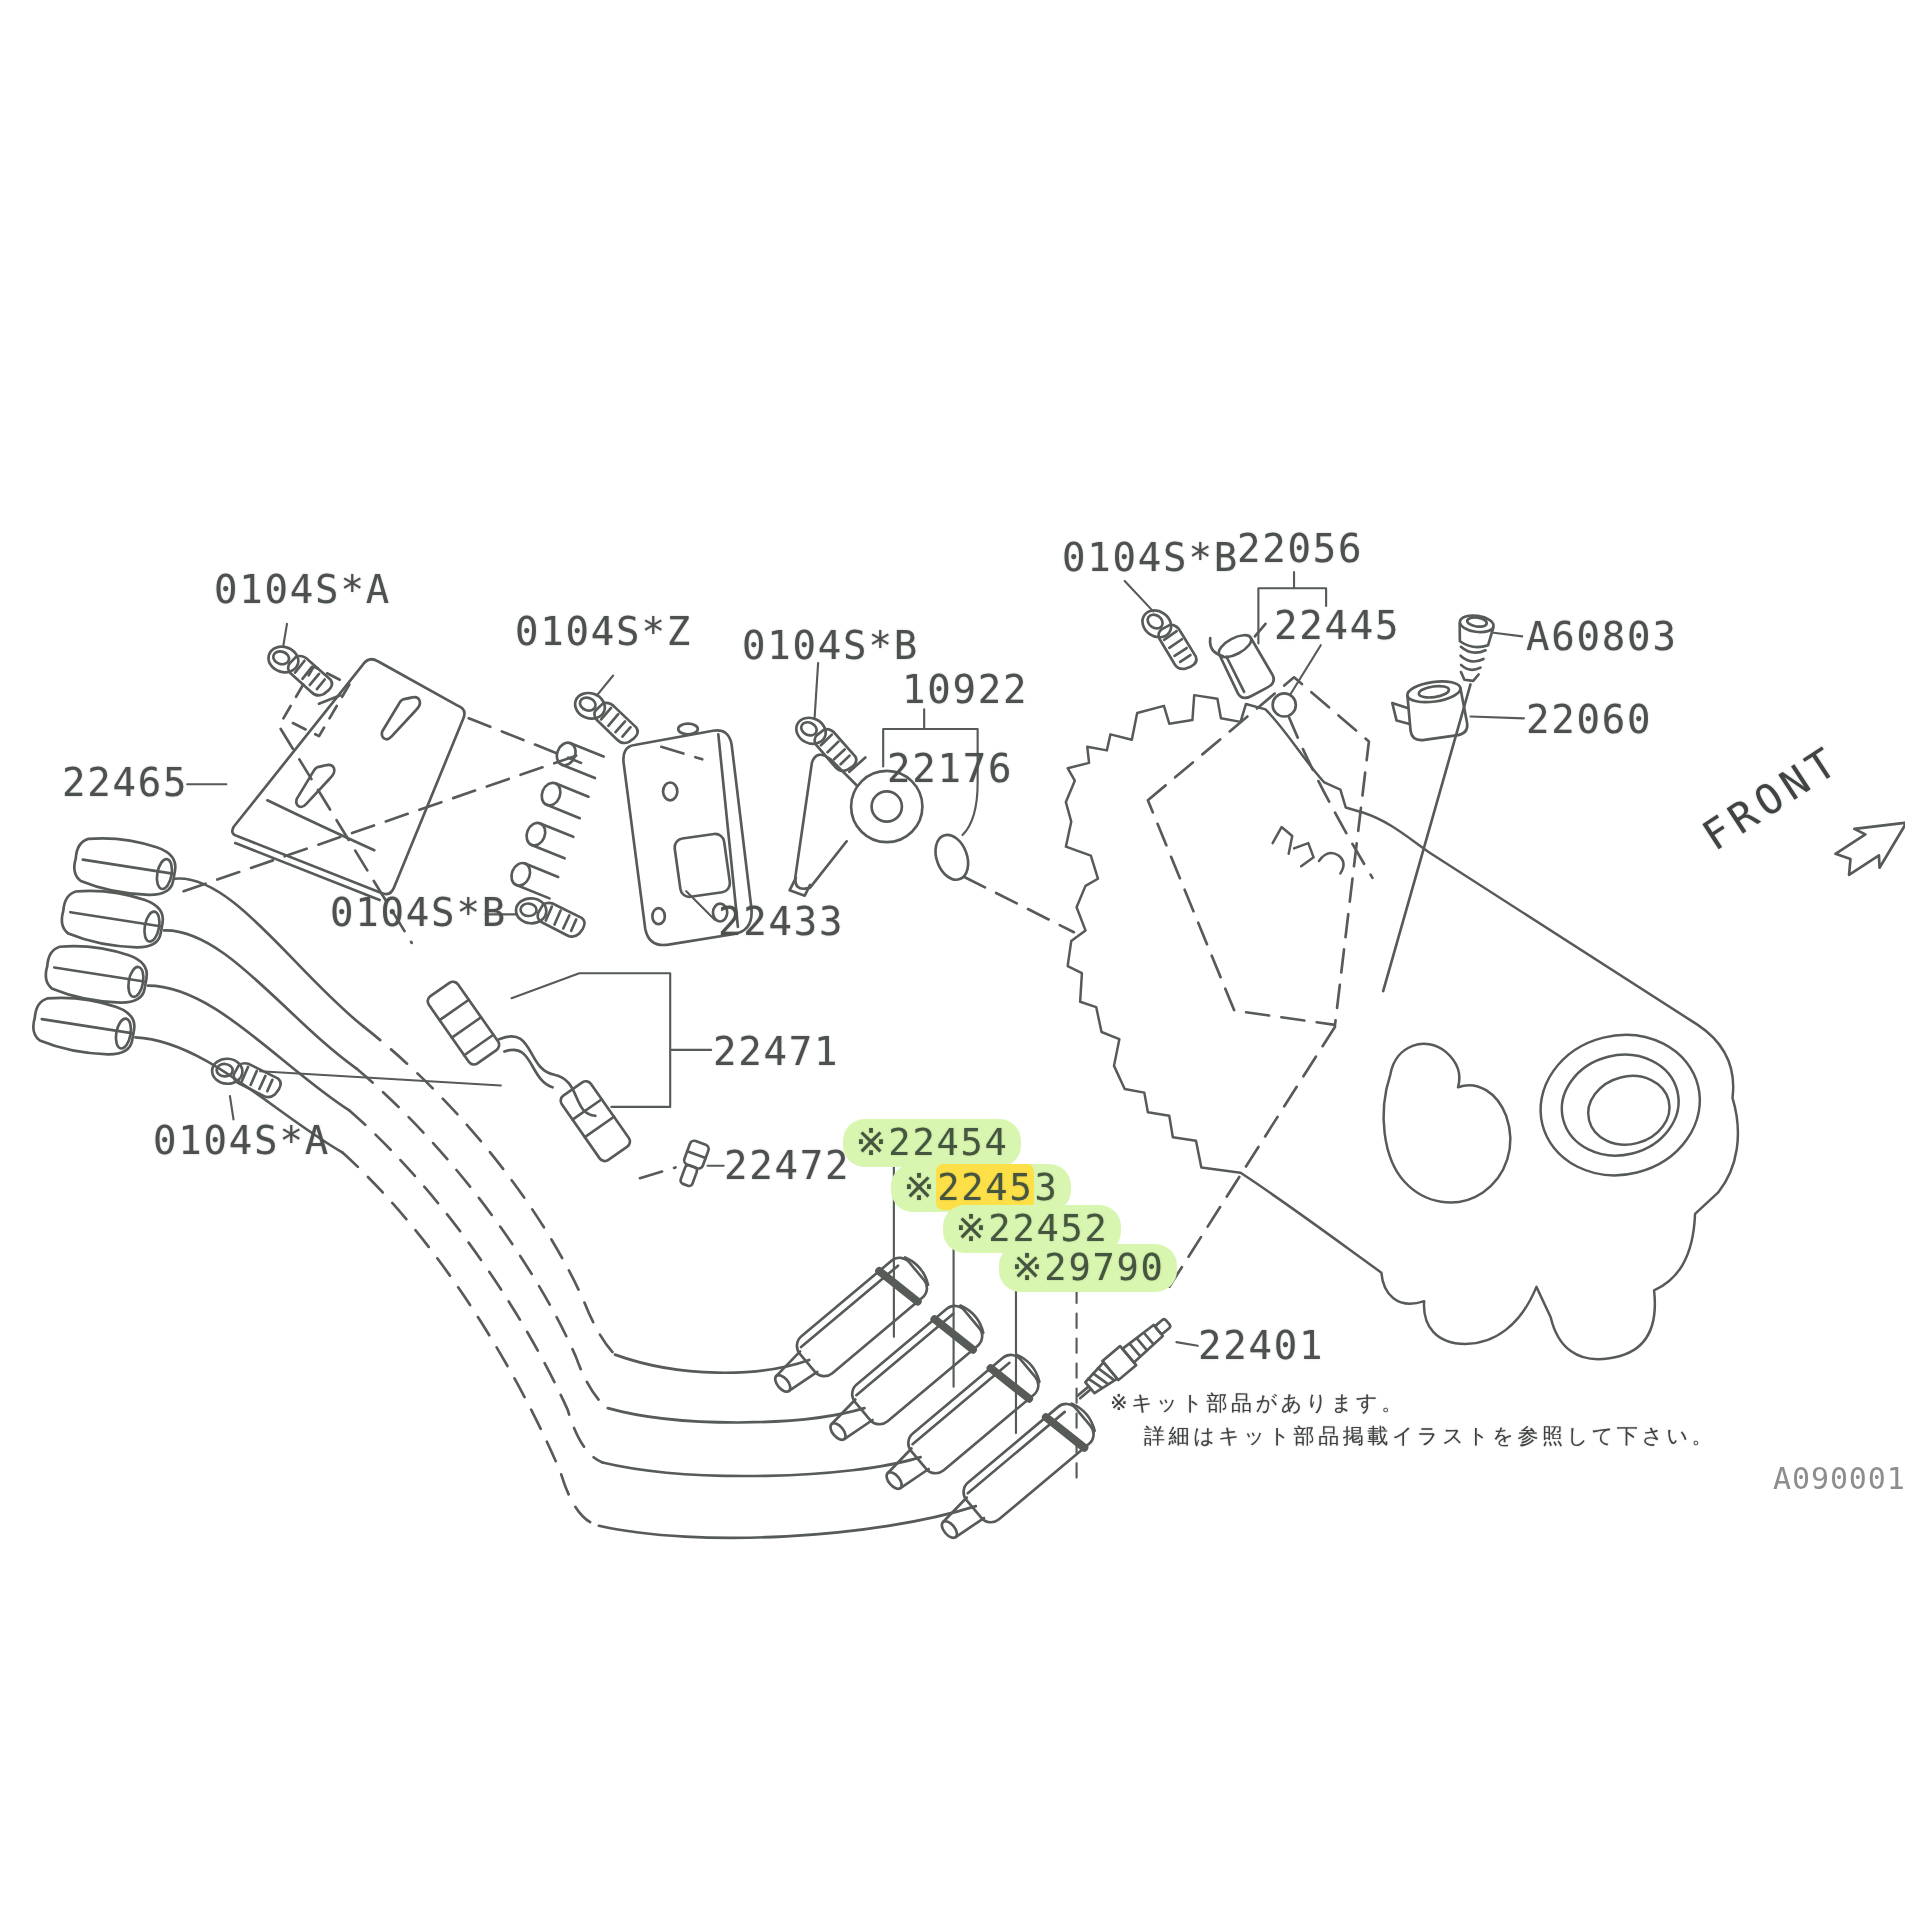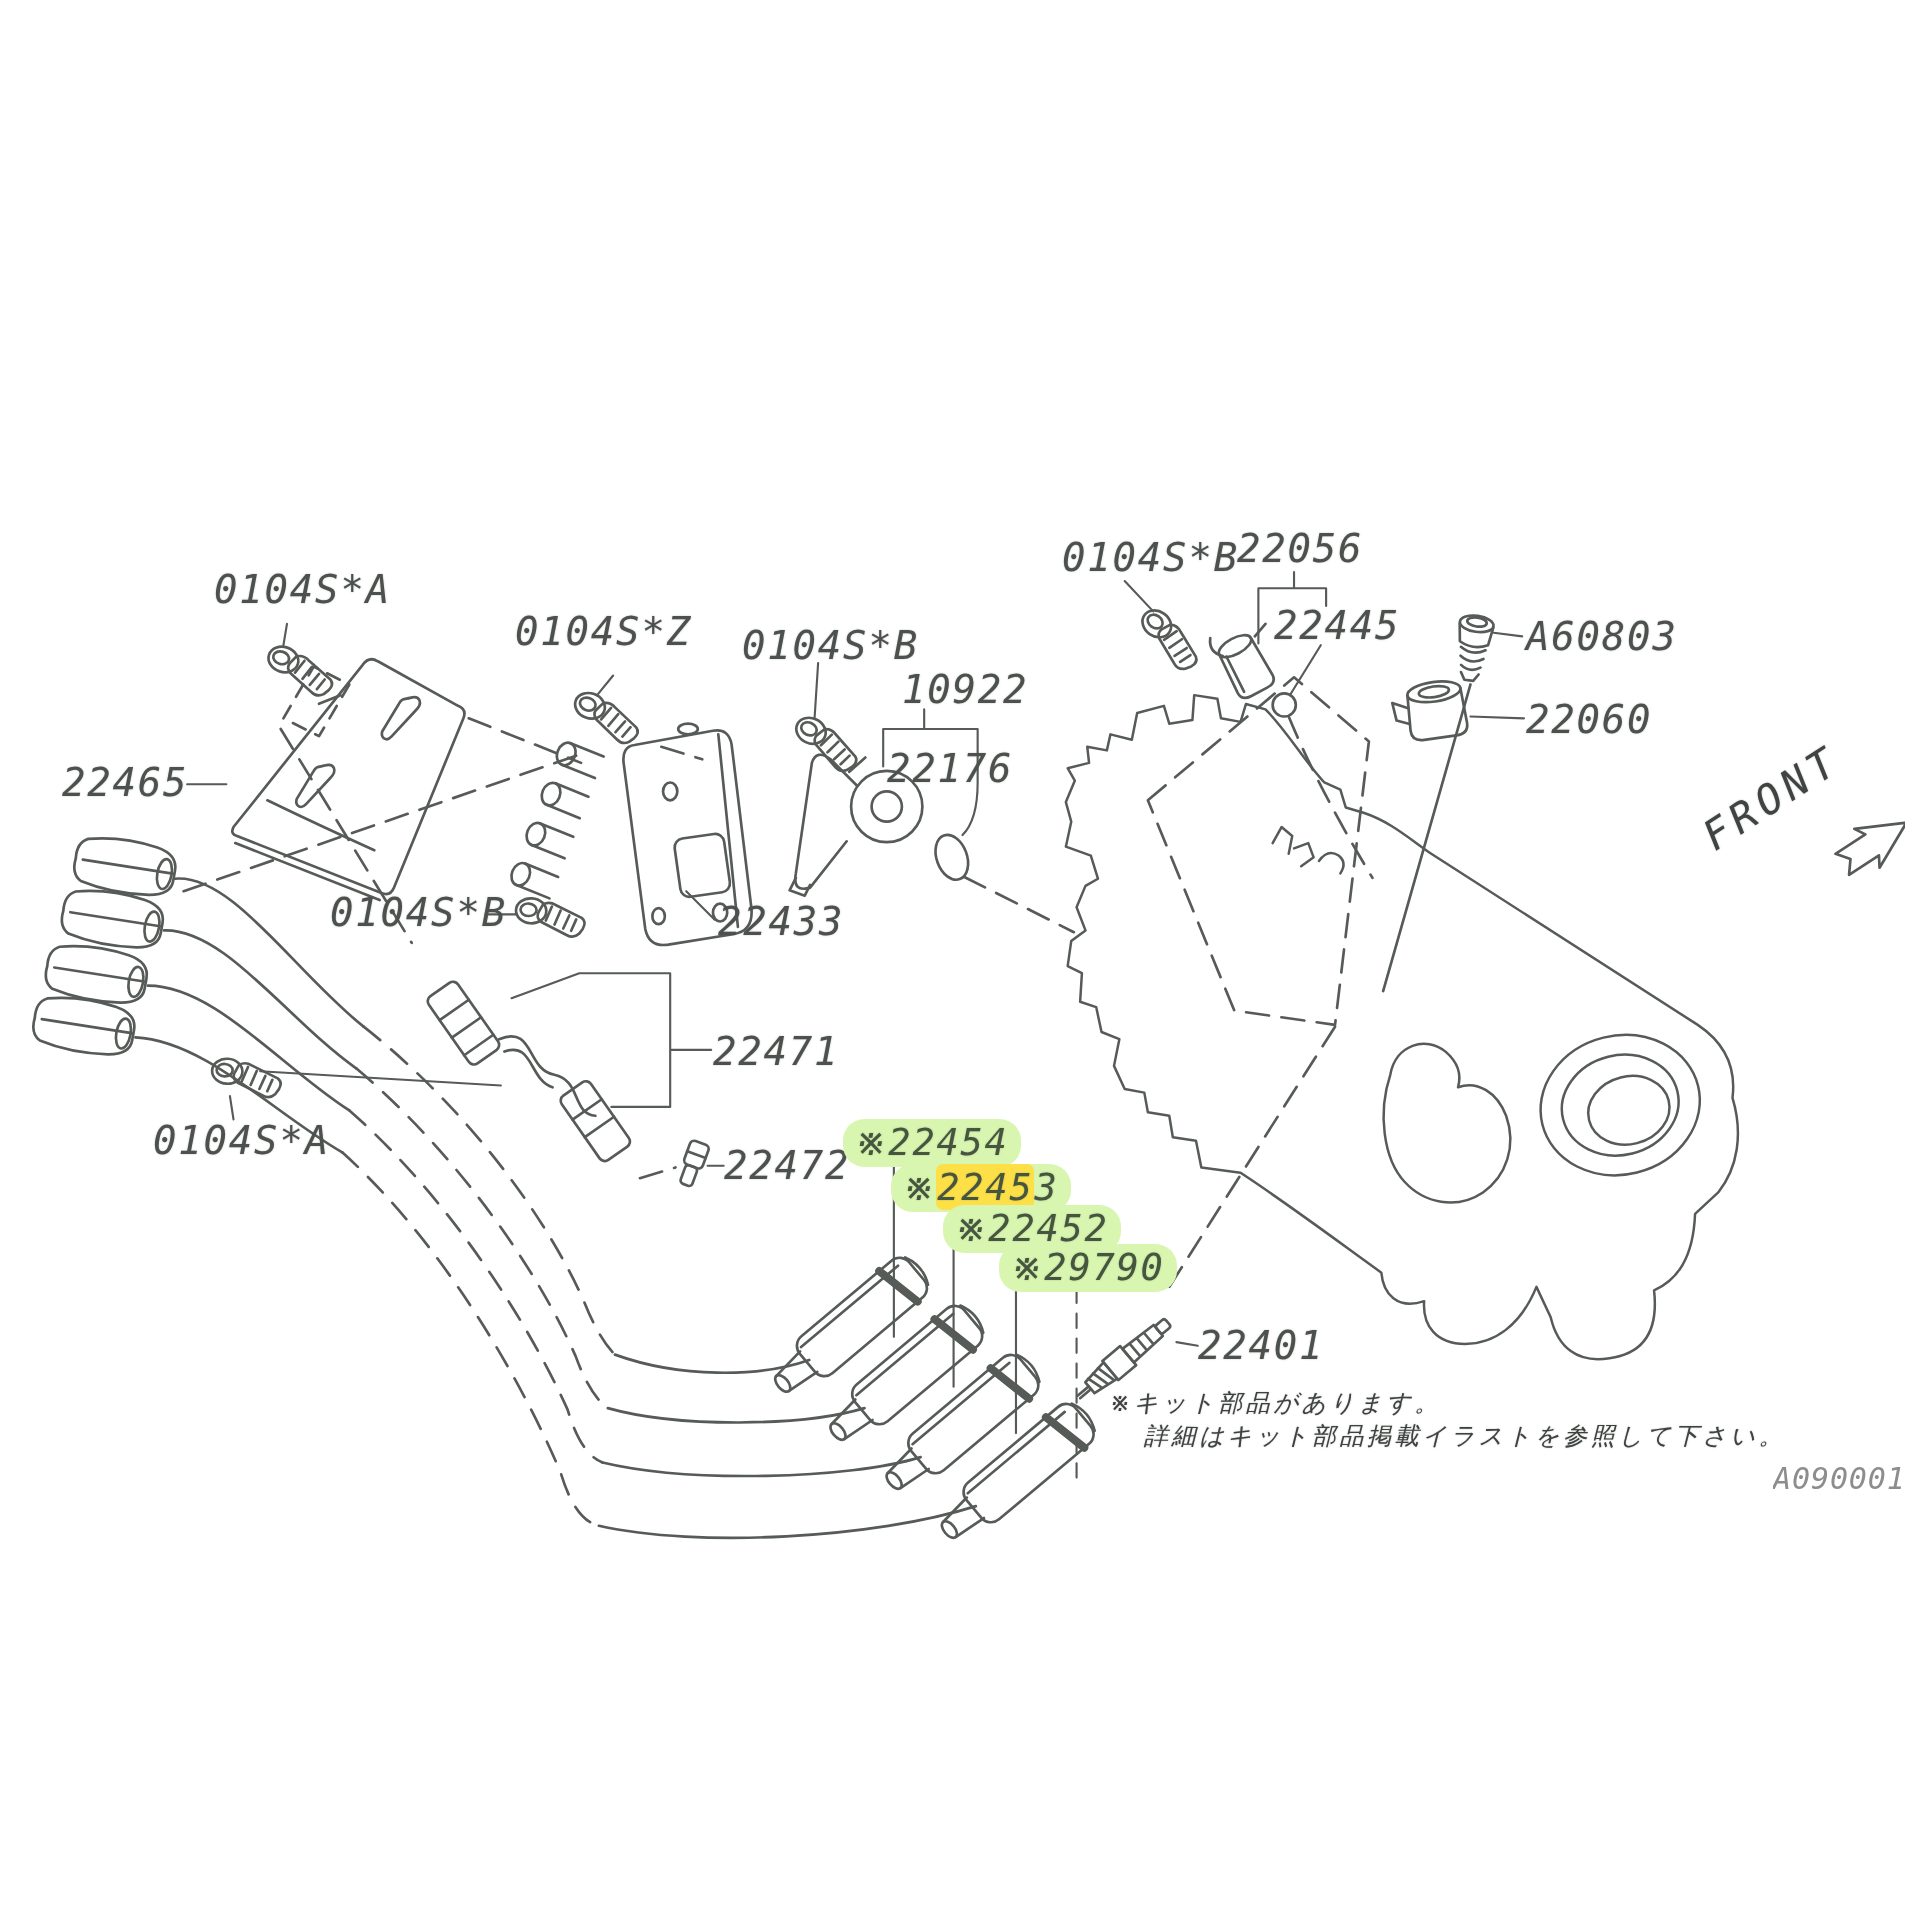--- a/index.html
+++ b/index.html
@@ -1,28 +1,28 @@
 <!DOCTYPE html>
 <html style="font-size:14.3px"><head>
 <meta charset="utf-8">
 <style>
   html,body{margin:0;padding:0;background:#fff;}
   .stage{position:relative;width:1905px;height:1925px;background:#fff;overflow:hidden;
-         font-family:"DejaVu Sans Mono","DejaVu Sans",monospace;font-style:italic;}
+         font-family:"DejaVu Sans Mono","DejaVu Sans",monospace;}
   svg.art{position:absolute;left:0;top:0;filter:blur(0.4px);}
   .pl{position:absolute;font-size:39px;color:#4c514d;letter-spacing:1.8px;white-space:nowrap;
       text-shadow:0 0 1.8px rgba(76,81,77,.4);line-height:1;}
   .hl{position:absolute;font-size:37px;color:#46553f;letter-spacing:1.8px;white-space:nowrap;
       background:#d9f6b0;border-radius:21.4px;padding:4.5px 12.5px 6.2px;line-height:1;
       text-shadow:0 0 1.8px rgba(60,80,55,.35);text-align:center;}
   .hl .bright{background:#fde047;border-radius:7.1px;padding:1.8px 0.9px;}
   .front{position:absolute;left:1707px;top:816px;font-size:41px;letter-spacing:6.2px;color:#3f4441;
          transform:rotate(-33deg);transform-origin:left center;white-space:nowrap;
          text-shadow:0 0 1.8px rgba(60,65,60,.4);}
-  .note{position:absolute;left:1110px;top:1387px;font-size:24px;line-height:33px;color:#3e423f;
+  .note{position:absolute;left:1110px;top:1387px;font-size:21px;line-height:33px;color:#3e423f;
         font-family:"DejaVu Sans",sans-serif;letter-spacing:3.6px;white-space:nowrap;
         text-shadow:0 0 1.3px rgba(60,65,60,.5);}
   .note .l2{margin-left:34px;}
   .code{position:absolute;left:1773px;top:1461px;width:151px;overflow:hidden;font-size:30px;
         color:#8d8d8d;letter-spacing:0.9px;white-space:nowrap;}
 </style>
 </head>
 <body>
 
 <div class="stage">

